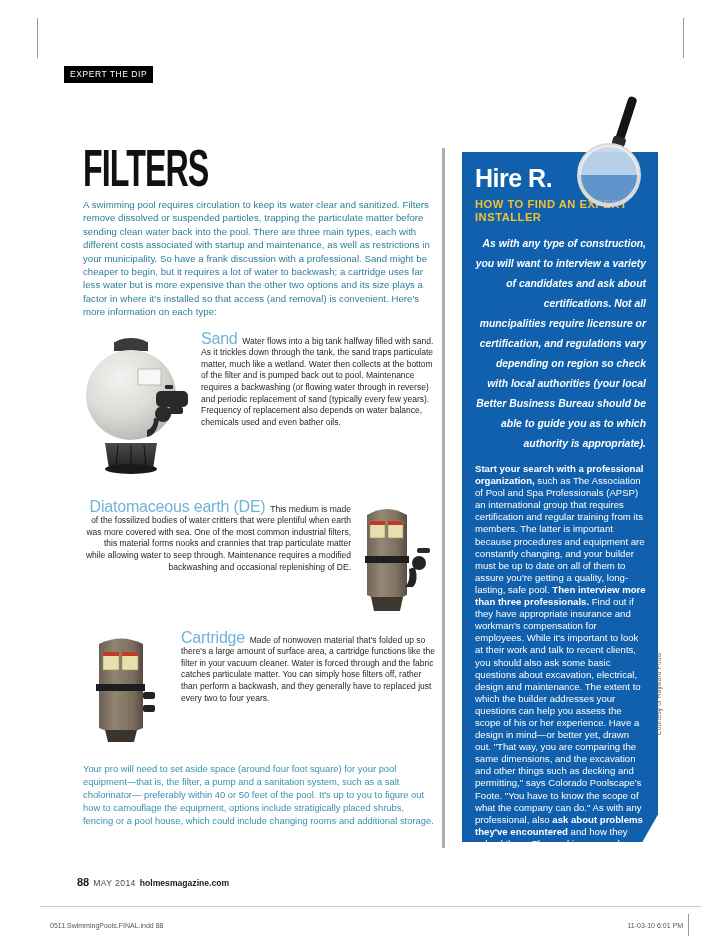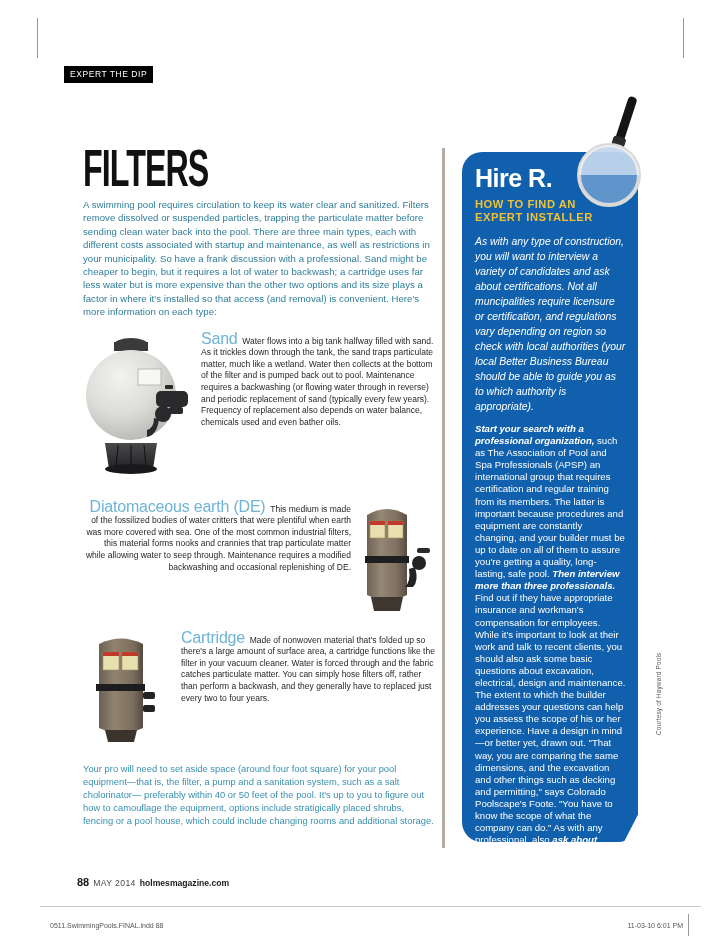--- a/index.html
+++ b/index.html
@@ -76,41 +76,40 @@
   }
 
   
   .vrule{
     position:absolute;left:442px;top:148px;width:3px;height:700px;
     background:#b3aca3;
   }
 
   
   .sidebar{
-    position:absolute;left:462px;top:152px;width:176px;height:690px;
+    position:absolute;left:462px;top:152px;width:196px;height:690px;
     background:#1060ad;
     color:#fff;
     box-sizing:border-box;
     padding:14px 12px 10px 13px;
     clip-path:polygon(0 0, 100% 0, 100% 96%, 92% 100%, 0 100%);
-    border-radius:20px;
   }
   .sb-title{
     font-size:25px;font-weight:bold;letter-spacing:-.5px;
     margin:0 0 7px 0;line-height:25px;
   }
   .sb-sub{
     color:#f1c232;font-weight:bold;font-size:11.2px;
     letter-spacing:.5px;line-height:13px;margin:0 0 10px 0;
   }
   .sb-p{
     font-size:9.6px;line-height:12.1px;margin:0 0 9px 0;
   }
-  .sb-p.italic{font-style:italic;font-weight:normal;font-size:10.4px;line-height:15px;}
-  .sb-b{font-style:italic;font-weight:bold;}
+  .sb-p.italic{font-style:italic;font-weight:bold;font-size:10.4px;line-height:20px;text-align:right;}
+  .sb-b{font-weight:bold;}
 
   
   .magnifier{position:absolute;left:565px;top:92px;width:100px;height:120px;pointer-events:none;}
 
   
   .credit{
     position:absolute;left:655px;top:735px;
     font-size:6.4px;color:#5b5b5b;
     transform:rotate(-90deg);
     transform-origin:left top;

